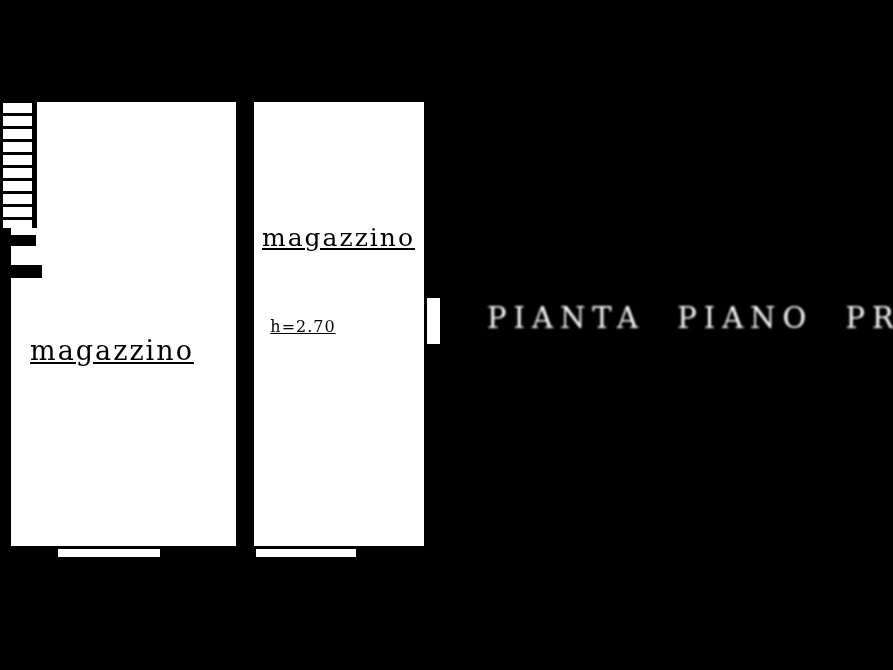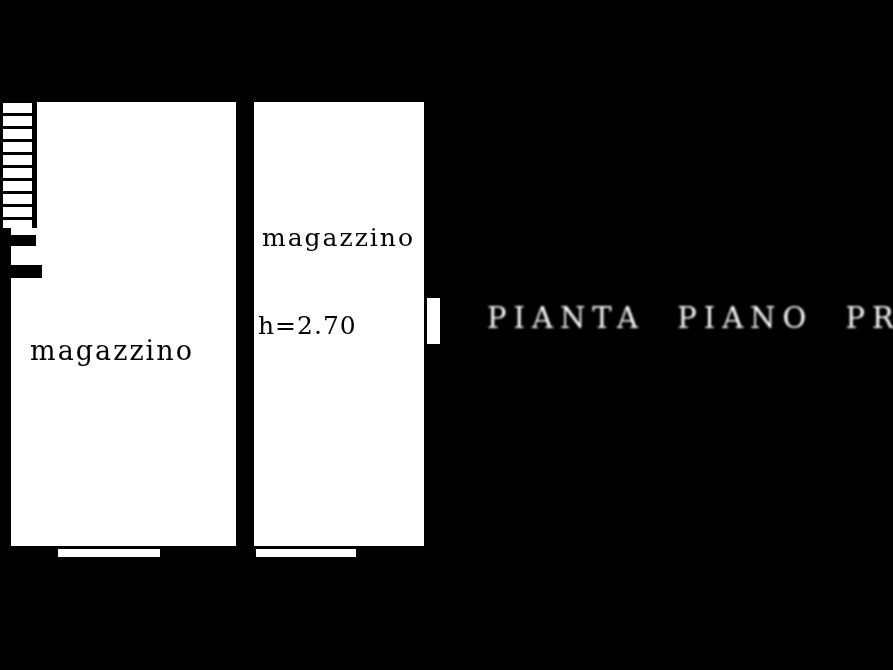--- a/index.html
+++ b/index.html
@@ -67,24 +67,25 @@
     box-sizing: border-box;
   }
 
   
   .room-label {
     color: #0d0d0d;
     text-align: center;
     letter-spacing: 2px;
     filter: blur(0.7px) contrast(1.1);
     white-space: nowrap;
+    text-decoration: underline;
   }
   .label-left  { left: 22px;  top: 250px; width: 180px; font-size: 27px; }
   .label-right { left: 262px; top: 138px; width: 152px; font-size: 25px; }
-  .label-h     { left: 258px; top: 226px; width: 90px;  font-size: 25px; letter-spacing: 1px; text-align: right; }
+  .label-h     { left: 258px; top: 232px; width: 90px;  font-size: 16px; letter-spacing: 1px; }
 
   
   .plan-title {
     position: absolute;
     left: 487px;
     top: 301px;
     color: #f2f2f2;
     font-size: 29px;
     letter-spacing: 7px;
     word-spacing: 16px;

